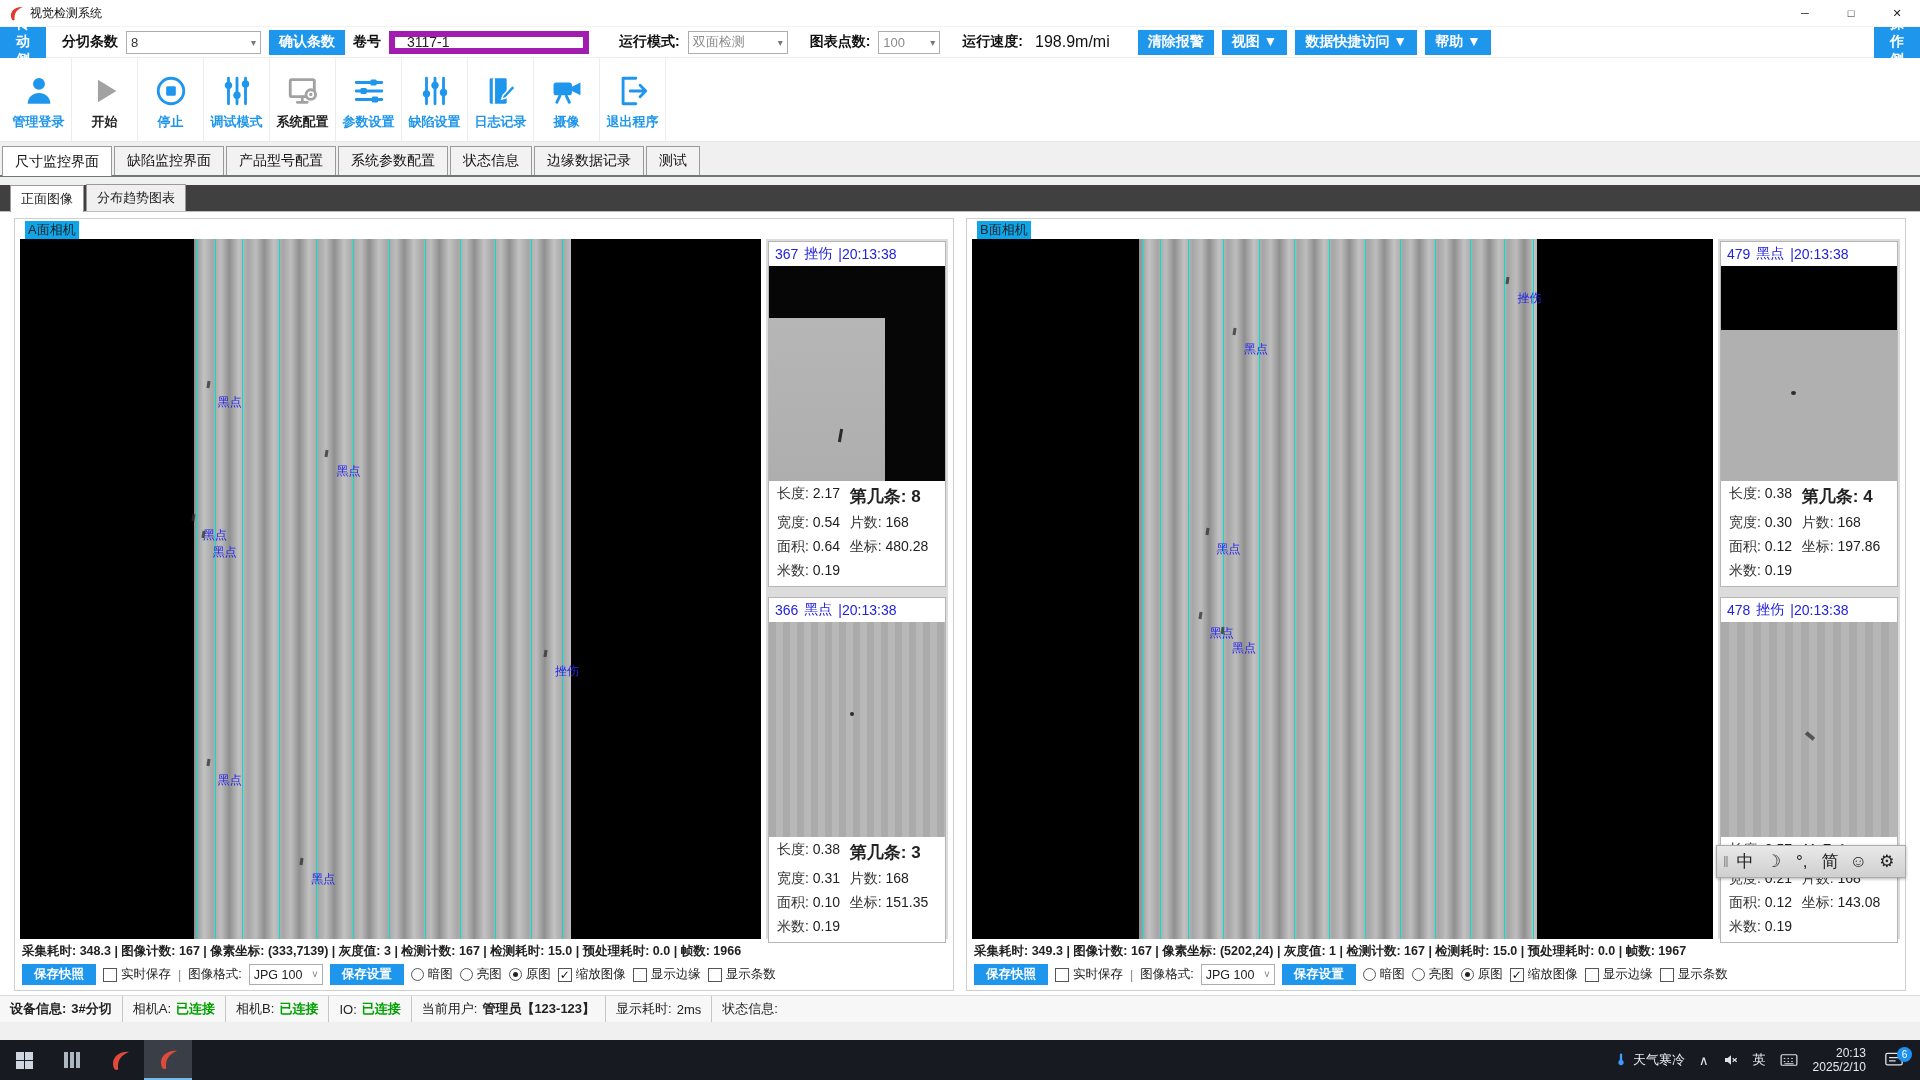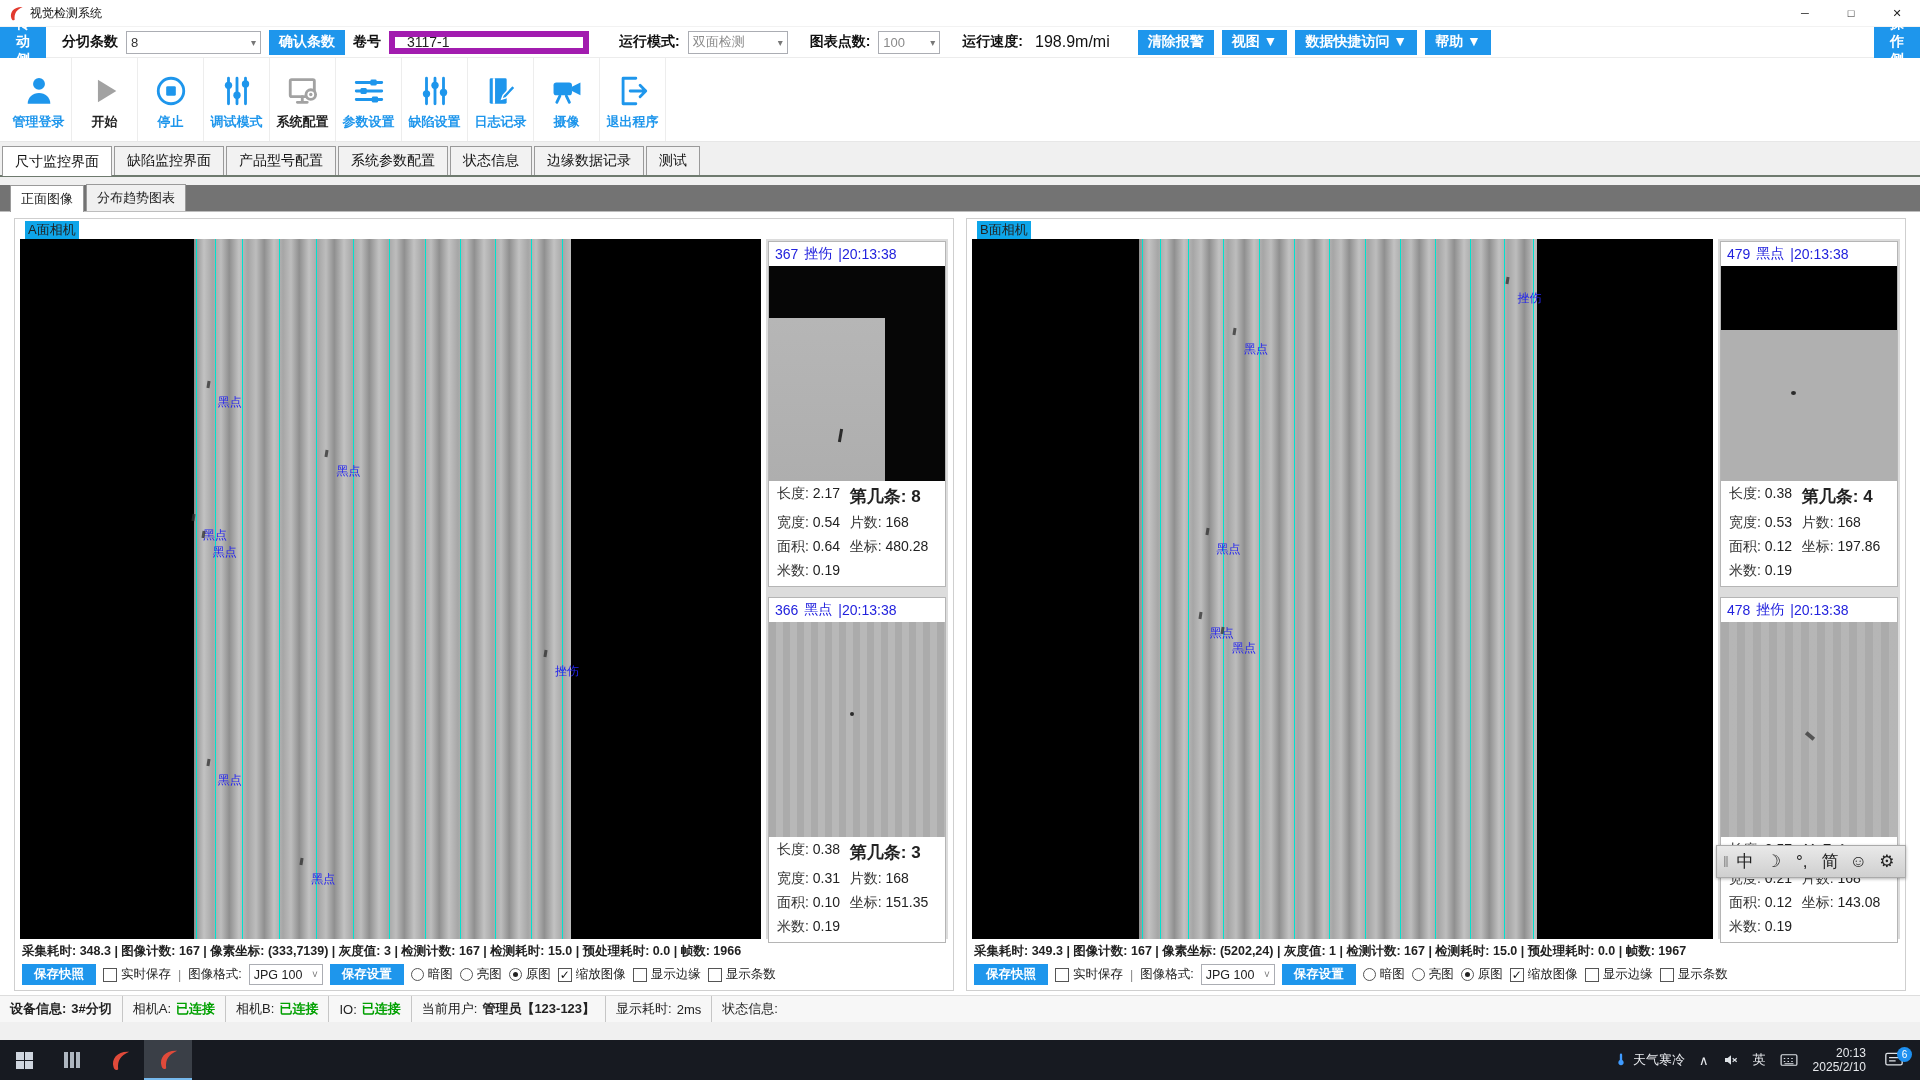--- a/index.html
+++ b/index.html
@@ -35,21 +35,21 @@
   .aicon svg { width:34px; height:34px; }
   .alabel { font-size:13px; font-weight:bold; }
   .action.blue .alabel { color:#1e96ec; }
   .action.gray .alabel { color:#222; }
   .action.blue .aicon  { color:#1e96ec; }
   .action.gray .aicon  { color:#a2a2a2; }
   
   .maintabs { margin-top:6px; display:flex; align-items:flex-end; height:29px; background:#f0f0f0; border-bottom:2px solid #6e7a6e; padding-left:2px; }
   .tab { font-size:14px; color:#111; padding:5px 12px; border:1px solid #9a9a9a; border-bottom:none; background:#f2f2f2; margin-right:2px; cursor:pointer; }
   .tab.active { background:#fff; font-weight:normal; position:relative; top:1px; padding-top:6px; }
-  .subtabs { margin-top:8px; display:flex; align-items:flex-end; height:27px; background:#737373; border-bottom:1px solid #bdbdbd; padding-left:10px; }
+  .subtabs { margin-top:8px; display:flex; align-items:flex-end; height:27px; background:#404040; border-bottom:1px solid #bdbdbd; padding-left:10px; }
   .subtab { font-size:13px; padding:4px 10px; border:1px solid #9a9a9a; border-bottom:none; background:#f0f0f0; margin-right:2px; cursor:pointer; }
   .subtab.active { background:#fff; position:relative; top:1px; }
   
   .content { display:flex; gap:12px; padding:6px 14px 4px 14px; background:#fff; }
   .panel { flex:1; border:1px solid #cfcfcf; background:#fff; position:relative; padding:20px 5px 3px 5px; }
   .panel-title { position:absolute; top:2px; left:10px; font-size:13px; color:#222; background:#0ea5e9; padding:0 3px; }
   .panel-body { display:flex; gap:5px; }
   .cam-image { flex:1; height:700px; background:#000; position:relative; overflow:hidden; }
   .web { position:absolute; top:0; bottom:0;
     background:repeating-linear-gradient(to right,#8e8e8e 0px,#c2c2c2 10px,#a6a6a6 19px,#bdbdbd 27px,#919191 35px); }
@@ -405,21 +405,21 @@
         <div class="card">
           <div class="card-head">
             <span>479</span>
               <span>黑点</span>
               <span>|20:13:38</span>
           </div>
           <div class="thumb thumb-b0"></div>
           <div class="card-stats">
             <div class="stat"><span class="sl">长度:</span> <span>0.38</span></div>
             <div class="stat big"><span>第几条:</span> <span>4</span></div>
-            <div class="stat"><span class="sl">宽度:</span> <span>0.53</span></div>
+            <div class="stat"><span class="sl">宽度:</span> <span>0.30</span></div>
             <div class="stat"><span class="sl">片数:</span> <span>168</span></div>
             <div class="stat"><span class="sl">面积:</span> <span>0.12</span></div>
             <div class="stat"><span class="sl">坐标:</span> <span>197.86</span></div>
             <div class="stat"><span class="sl">米数:</span> <span>0.19</span></div>
             <div class="stat"></div>
           </div>
         </div>
         <div class="card">
           <div class="card-head">
             <span>478</span>

